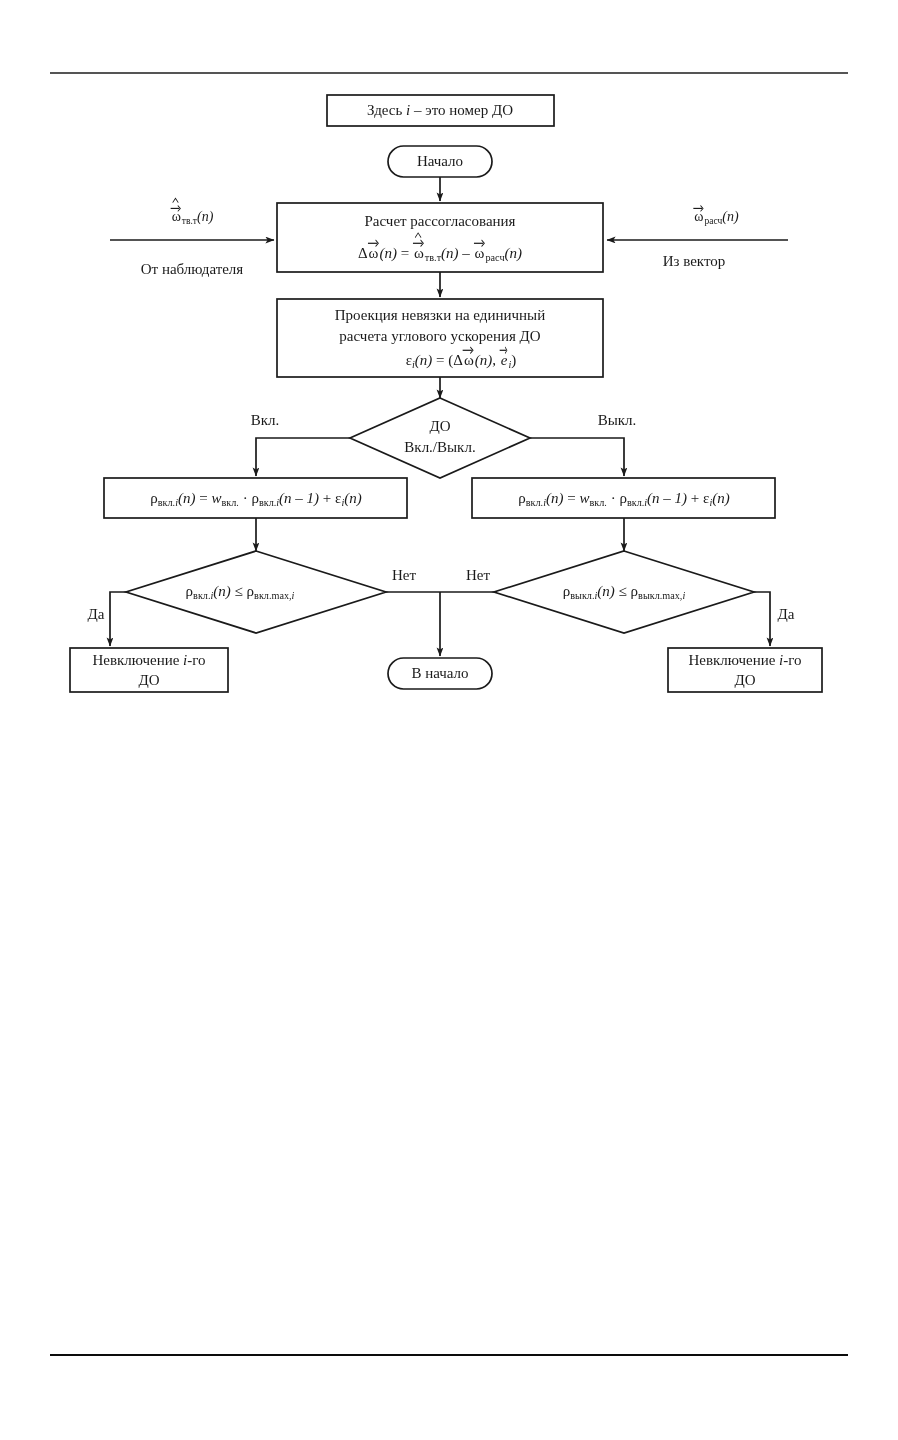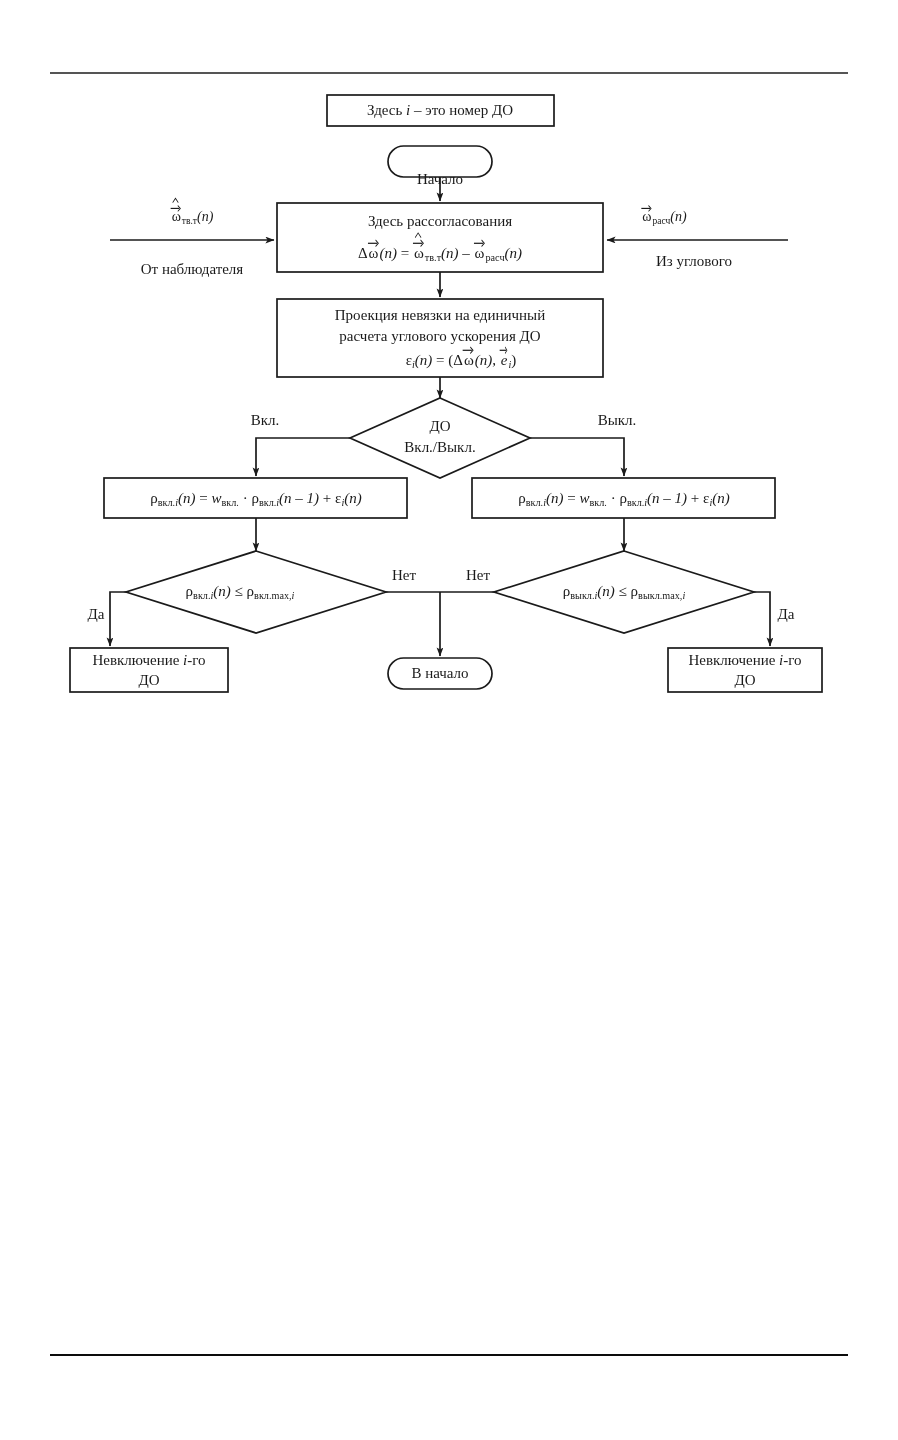--- a/index.html
+++ b/index.html
@@ -149,23 +149,23 @@
       <rect x="668" y="648" width="154" height="44"></rect>
 
       <rect x="388" y="658" width="104" height="31" rx="15.5" ry="15.5"></rect>
     </g>
   </svg>
 
   <div class="lbl ctr f15" style="left:440px; top:111px;">
     <span>Здесь </span><span class="it">i</span><span> – это номер ДО</span>
   </div>
 
-  <div class="lbl ctr f15" style="left:440px; top:180px;">Начало</div>
-
-  <div class="lbl ctr f15" style="left:440px; top:222px;">Здесь рассогласования</div>
+  <div class="lbl ctr f15" style="left:440px; top:162px;">Начало</div>
+
+  <div class="lbl ctr f15" style="left:440px; top:222px;">Расчет рассогласования</div>
 
   <div class="lbl ctr f15" style="left:440px; top:254px;">
     <span>Δ</span><span class="acc"><span class="vec">
           <svg viewBox="0 0 20 8" preserveAspectRatio="none">
             <line x1="0" y1="6" x2="17" y2="6" stroke="#1a1a1a" stroke-width="1.3"></line>
             <path d="M14,2.6 L19,6 L14,9.4" fill="none" stroke="#1a1a1a" stroke-width="1.3"></path>
           </svg>
         </span><span class="base">ω</span></span><span class="it">(n)</span>
     <span>=</span>
     <span class="acc"><span class="hat">
@@ -194,29 +194,29 @@
           </svg>
         </span><span class="vec">
           <svg viewBox="0 0 20 8" preserveAspectRatio="none">
             <line x1="0" y1="6" x2="17" y2="6" stroke="#1a1a1a" stroke-width="1.3"></line>
             <path d="M14,2.6 L19,6 L14,9.4" fill="none" stroke="#1a1a1a" stroke-width="1.3"></path>
           </svg>
         </span><span class="base">ω</span></span><sub>тв.т</sub><span class="it">(n)</span>
   </div>
   <div class="lbl ctr f15" style="left:192px; top:270px;">От наблюдателя</div>
 
-  <div class="lbl ctr f14" style="left:664px; top:218px;">
+  <div class="lbl ctr f14" style="left:716px; top:218px;">
     <span class="acc"><span class="vec">
           <svg viewBox="0 0 20 8" preserveAspectRatio="none">
             <line x1="0" y1="6" x2="17" y2="6" stroke="#1a1a1a" stroke-width="1.3"></line>
             <path d="M14,2.6 L19,6 L14,9.4" fill="none" stroke="#1a1a1a" stroke-width="1.3"></path>
           </svg>
         </span><span class="base">ω</span></span><sub>расч</sub><span class="it">(n)</span>
   </div>
-  <div class="lbl ctr f15" style="left:694px; top:262px;">Из углового</div>
+  <div class="lbl ctr f15" style="left:694px; top:262px;">Из вектор</div>
 
   <div class="lbl ctr f15" style="left:440px; top:316px;">Проекция невязки на единичный</div>
   <div class="lbl ctr f15" style="left:440px; top:337px;">расчета углового ускорения ДО</div>
   <div class="lbl ctr f15" style="left:461px; top:361px;">
     <span>ε</span><sub class="it2">i</sub><span class="it">(n)</span>
     <span>=</span>
     <span>(</span><span>Δ</span><span class="acc"><span class="vec">
           <svg viewBox="0 0 20 8" preserveAspectRatio="none">
             <line x1="0" y1="6" x2="17" y2="6" stroke="#1a1a1a" stroke-width="1.3"></line>
             <path d="M14,2.6 L19,6 L14,9.4" fill="none" stroke="#1a1a1a" stroke-width="1.3"></path>

